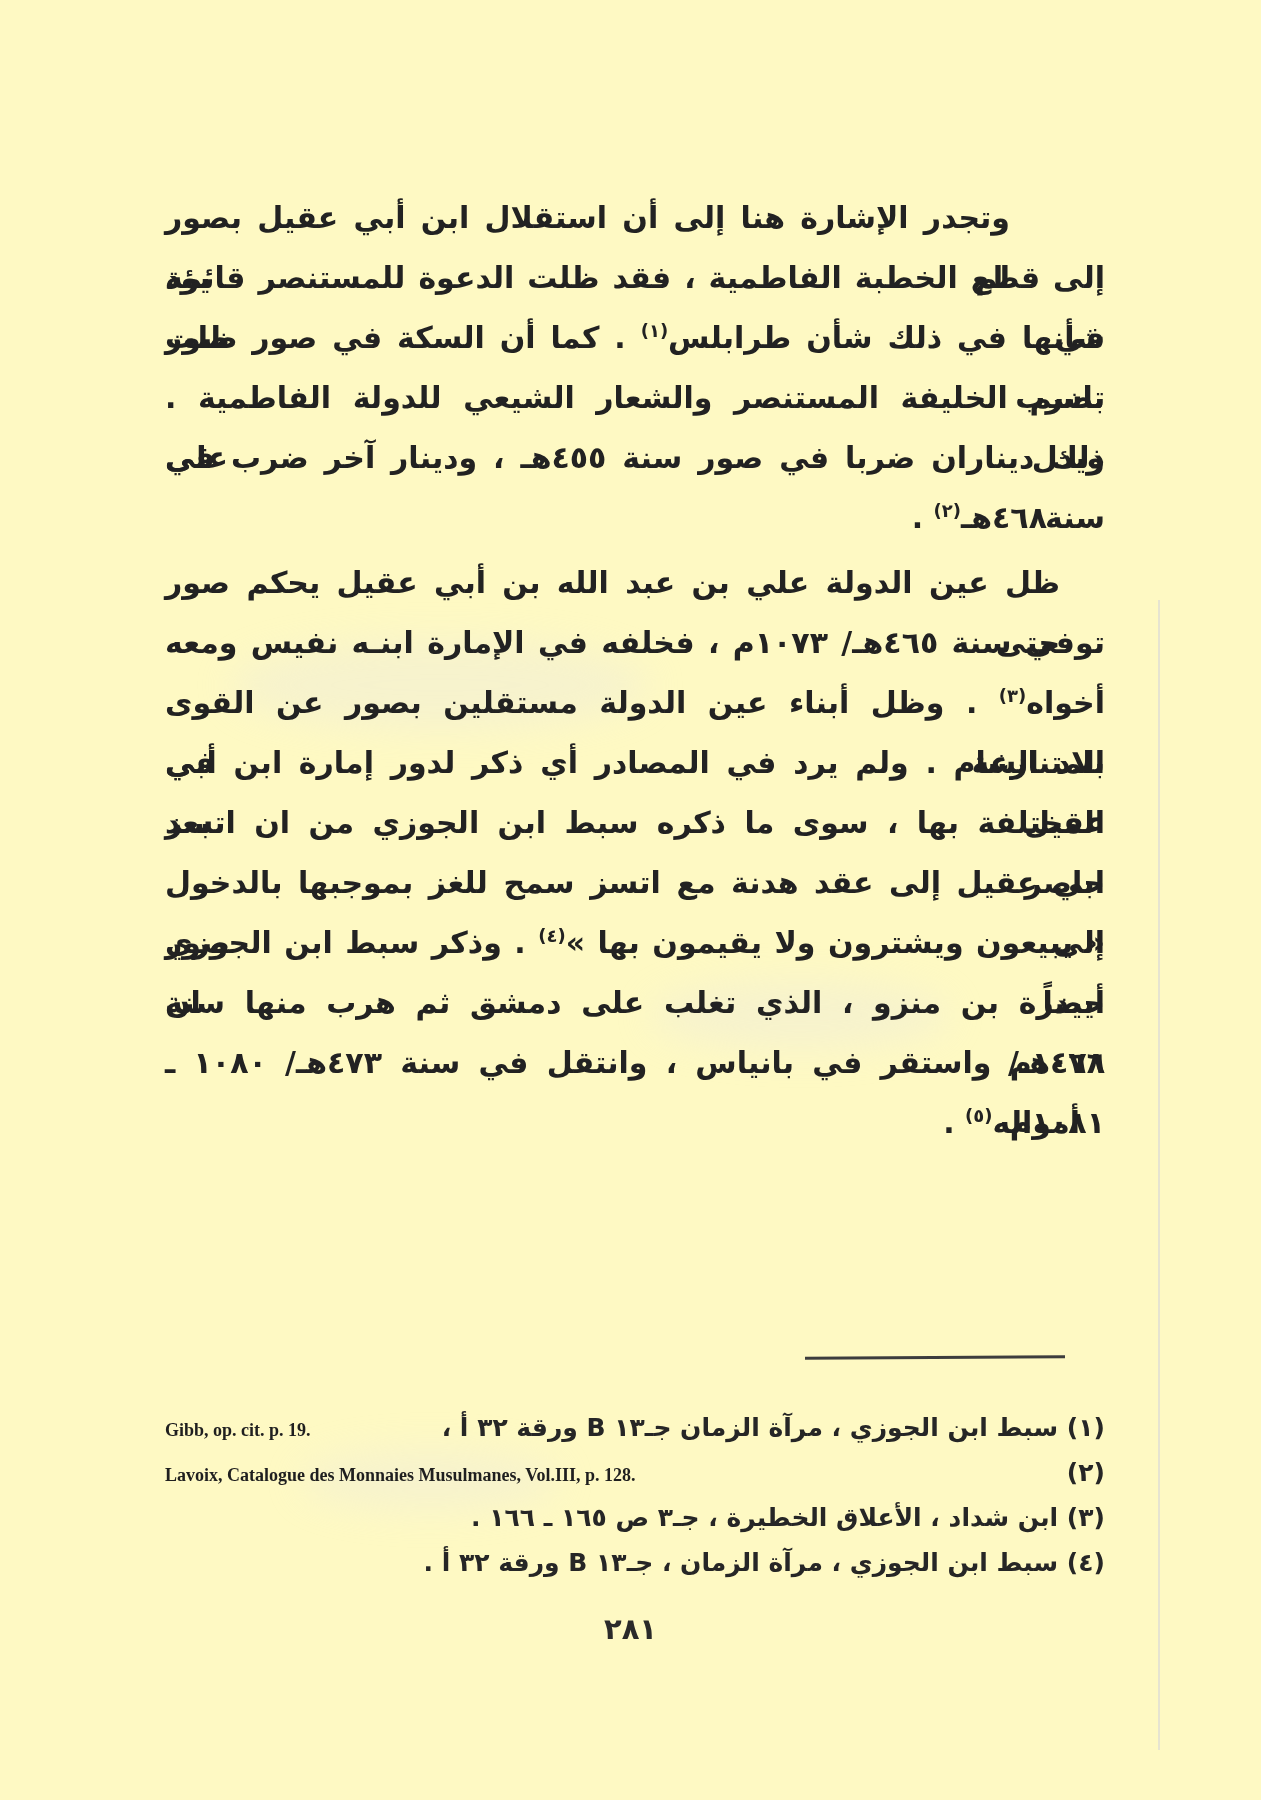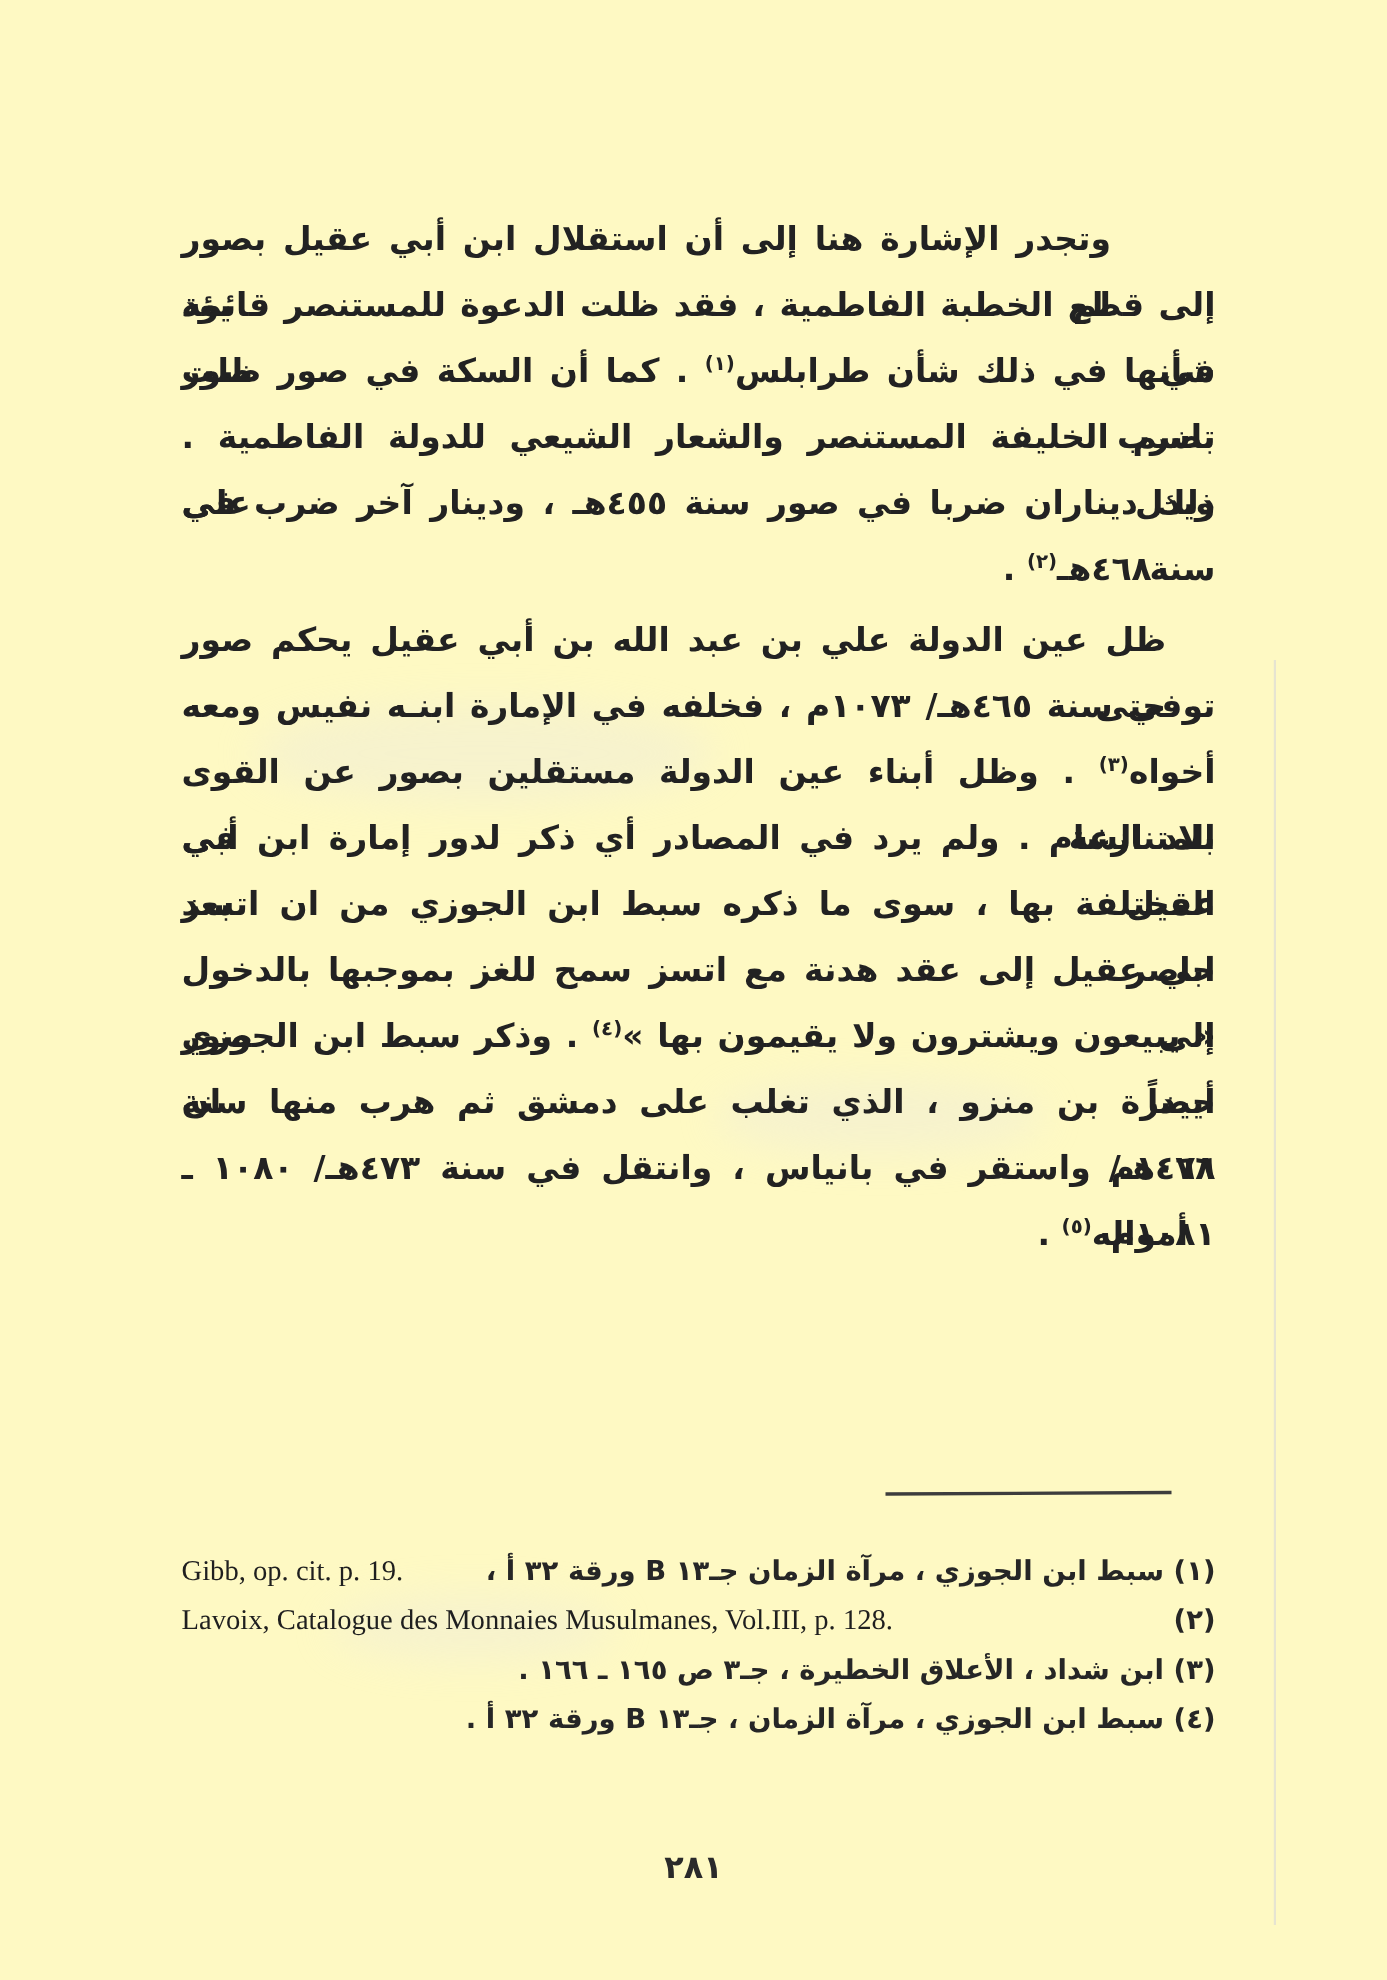--- a/index.html
+++ b/index.html
@@ -96,28 +96,28 @@
     display: flex;
     justify-content: space-between;
     align-items: baseline;
     height: 45px;
     line-height: 45px;
   }
   .fn-ar { text-align: left; }
   .fn-la {
     direction: ltr;
     font-family: "Liberation Serif", serif;
-    font-weight: normal;
-    font-size: 26px;
+    font-weight: bold;
+    font-size: 18px;
     color: #1f1f1f;
   }
 
   .page-number {
     position: absolute;
-    top: 1676px;
+    top: 1608px;
     left: 0;
     width: 100%;
     height: 42px;
     line-height: 42px;
     text-align: center;
     direction: rtl;
     font-weight: bold;
     font-size: 29px;
     color: #2a2a2a;
   }

